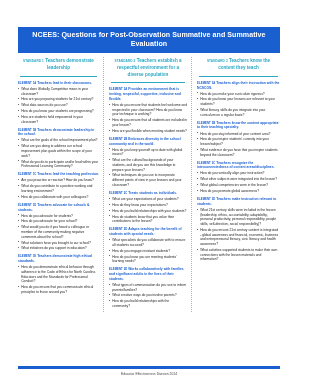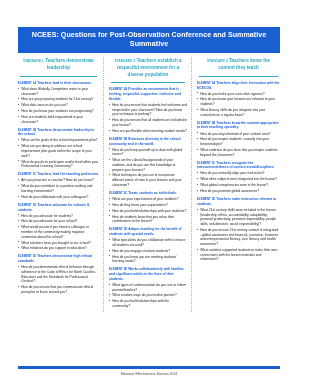--- a/index.html
+++ b/index.html
@@ -145,21 +145,21 @@
   }
 </style>
 </head>
 <body>
 
 <div class="page">
 
   <div class="sheet">
 
     <div class="title-bar" style="background: rgb(26, 95, 208);">
-      <span>NCEES: Questions for Post-Observation Conference and Summative Summative</span>
+      <span>NCEES: Questions for Post-Observation Summative and Summative Evaluation</span>
     </div>
 
     <div class="columns">
 
       <div class="col col-1">
         <div class="std-head" style="color: rgb(42, 168, 196);">
           <span class="std-label" style="color: rgb(42, 168, 196);">STANDARD 1</span>
           <span>Teachers demonstrate leadership</span>
         </div>
         <hr class="std-rule" style="border-top-color: rgb(42, 168, 196);">

